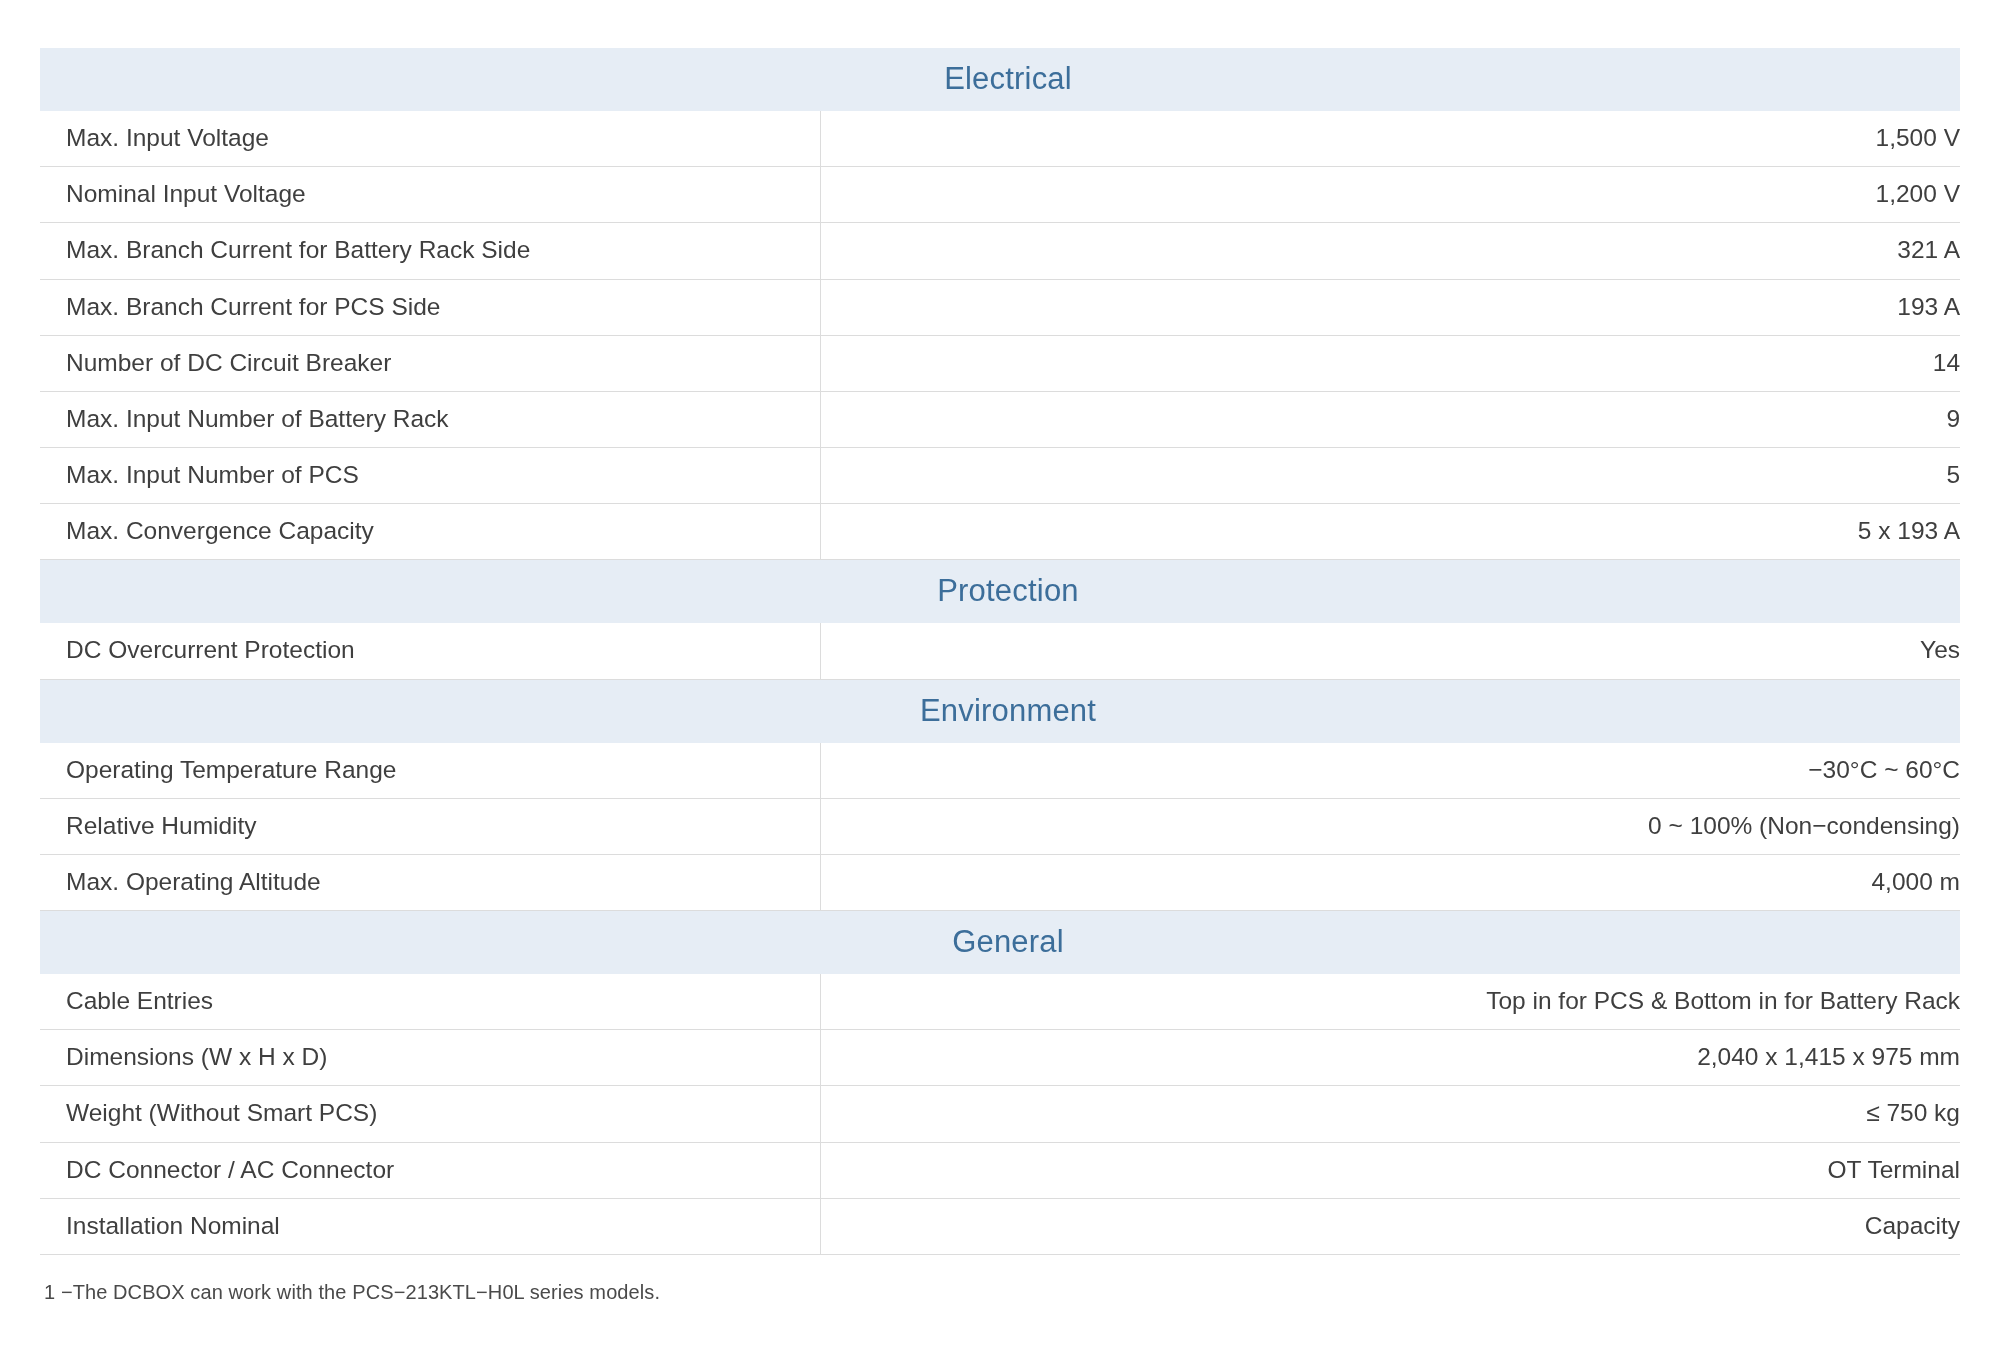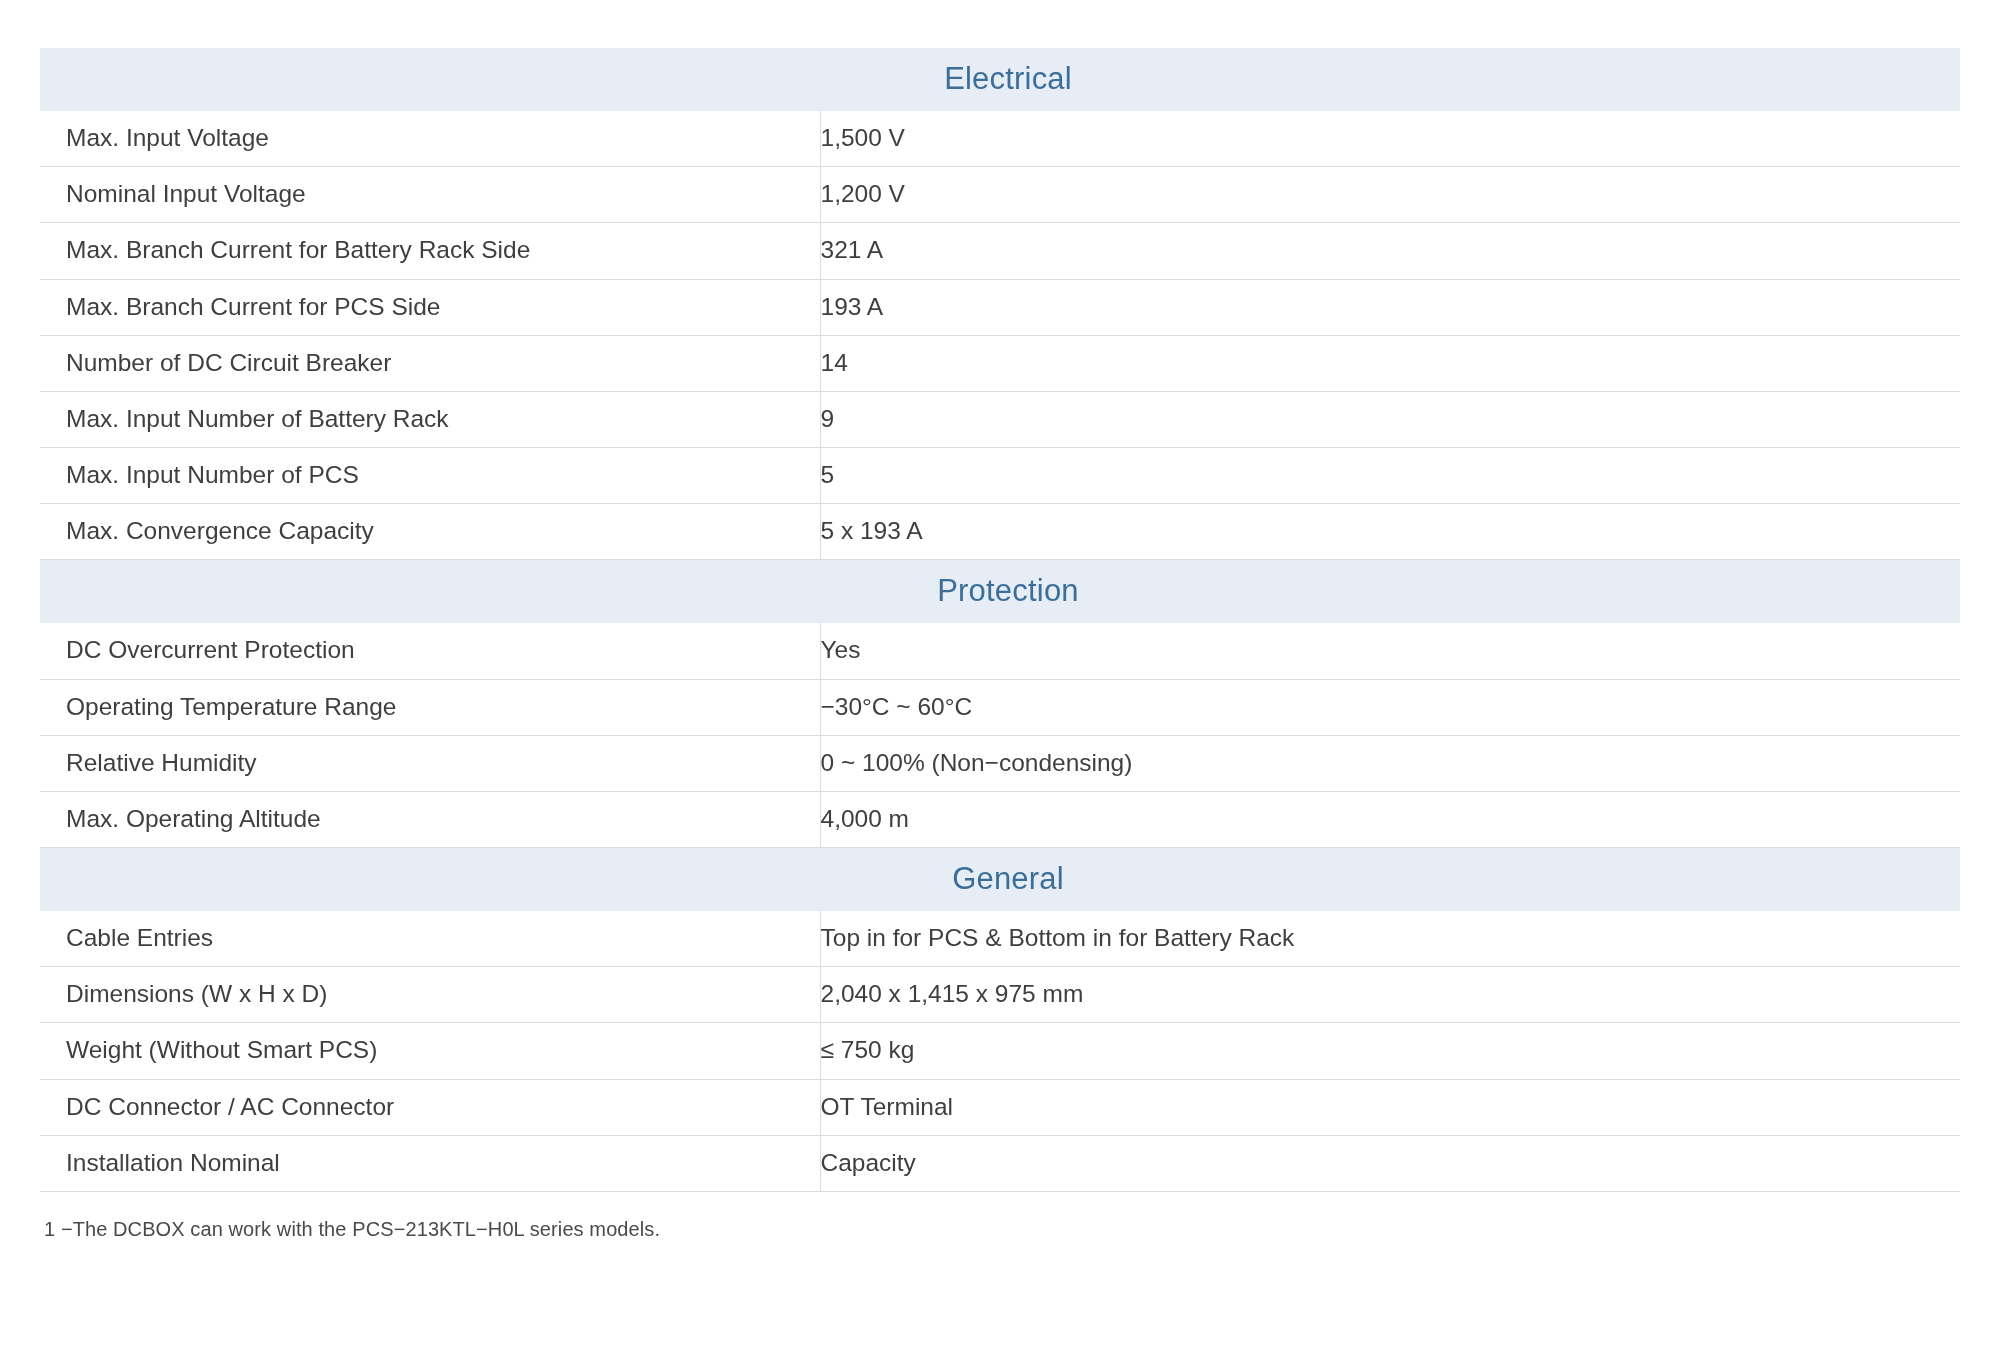--- a/index.html
+++ b/index.html
@@ -44,21 +44,21 @@
     color: #3f3f3f;
     padding: 13px 0 14px 0;
     line-height: 1.15;
   }
   tr.spec-row td.label {
     text-align: left;
     padding-left: 26px;
     border-right: 1px solid #dcdcdc;
   }
   tr.spec-row td.value {
-    text-align: left;
+    text-align: right;
   }
   tr.spec-row:first-child td { }
   .footnote {
     margin-top: 26px;
     padding-left: 4px;
     font-size: 20px;
     color: #4a4a4a;
     letter-spacing: 0.1px;
   }
 </style>
@@ -107,20 +107,23 @@
           <td class="label">Max. Convergence Capacity</td>
           <td class="value">5 x 193 A</td>
         </tr>
         <tr class="section-row">
           <td colspan="2">Protection</td>
         </tr>
         <tr class="spec-row">
           <td class="label">DC Overcurrent Protection</td>
           <td class="value">Yes</td>
         </tr>
+        <tr class="section-row">
+          <td colspan="2">Environment</td>
+        </tr>
         <tr class="spec-row">
           <td class="label">Operating Temperature Range</td>
           <td class="value">−30°C ~ 60°C</td>
         </tr>
         <tr class="spec-row">
           <td class="label">Relative Humidity</td>
           <td class="value">0 ~ 100% (Non−condensing)</td>
         </tr>
         <tr class="spec-row">
           <td class="label">Max. Operating Altitude</td>

